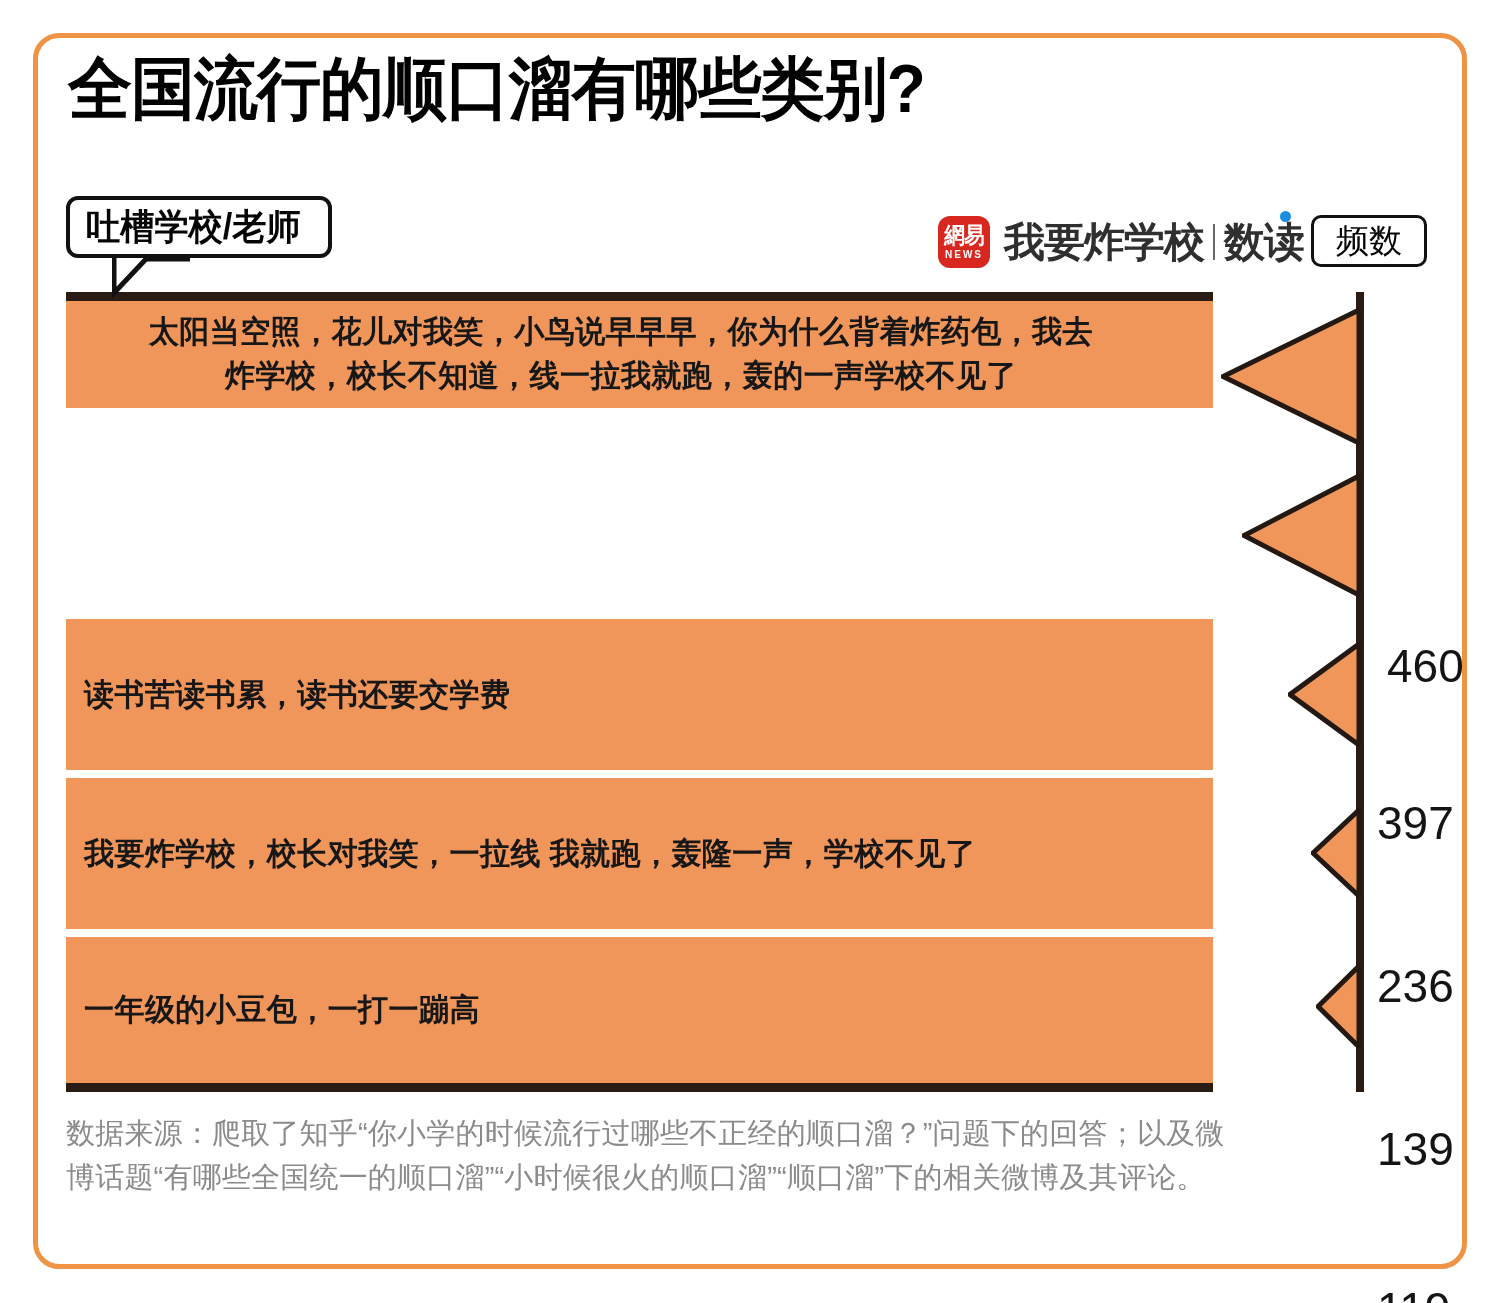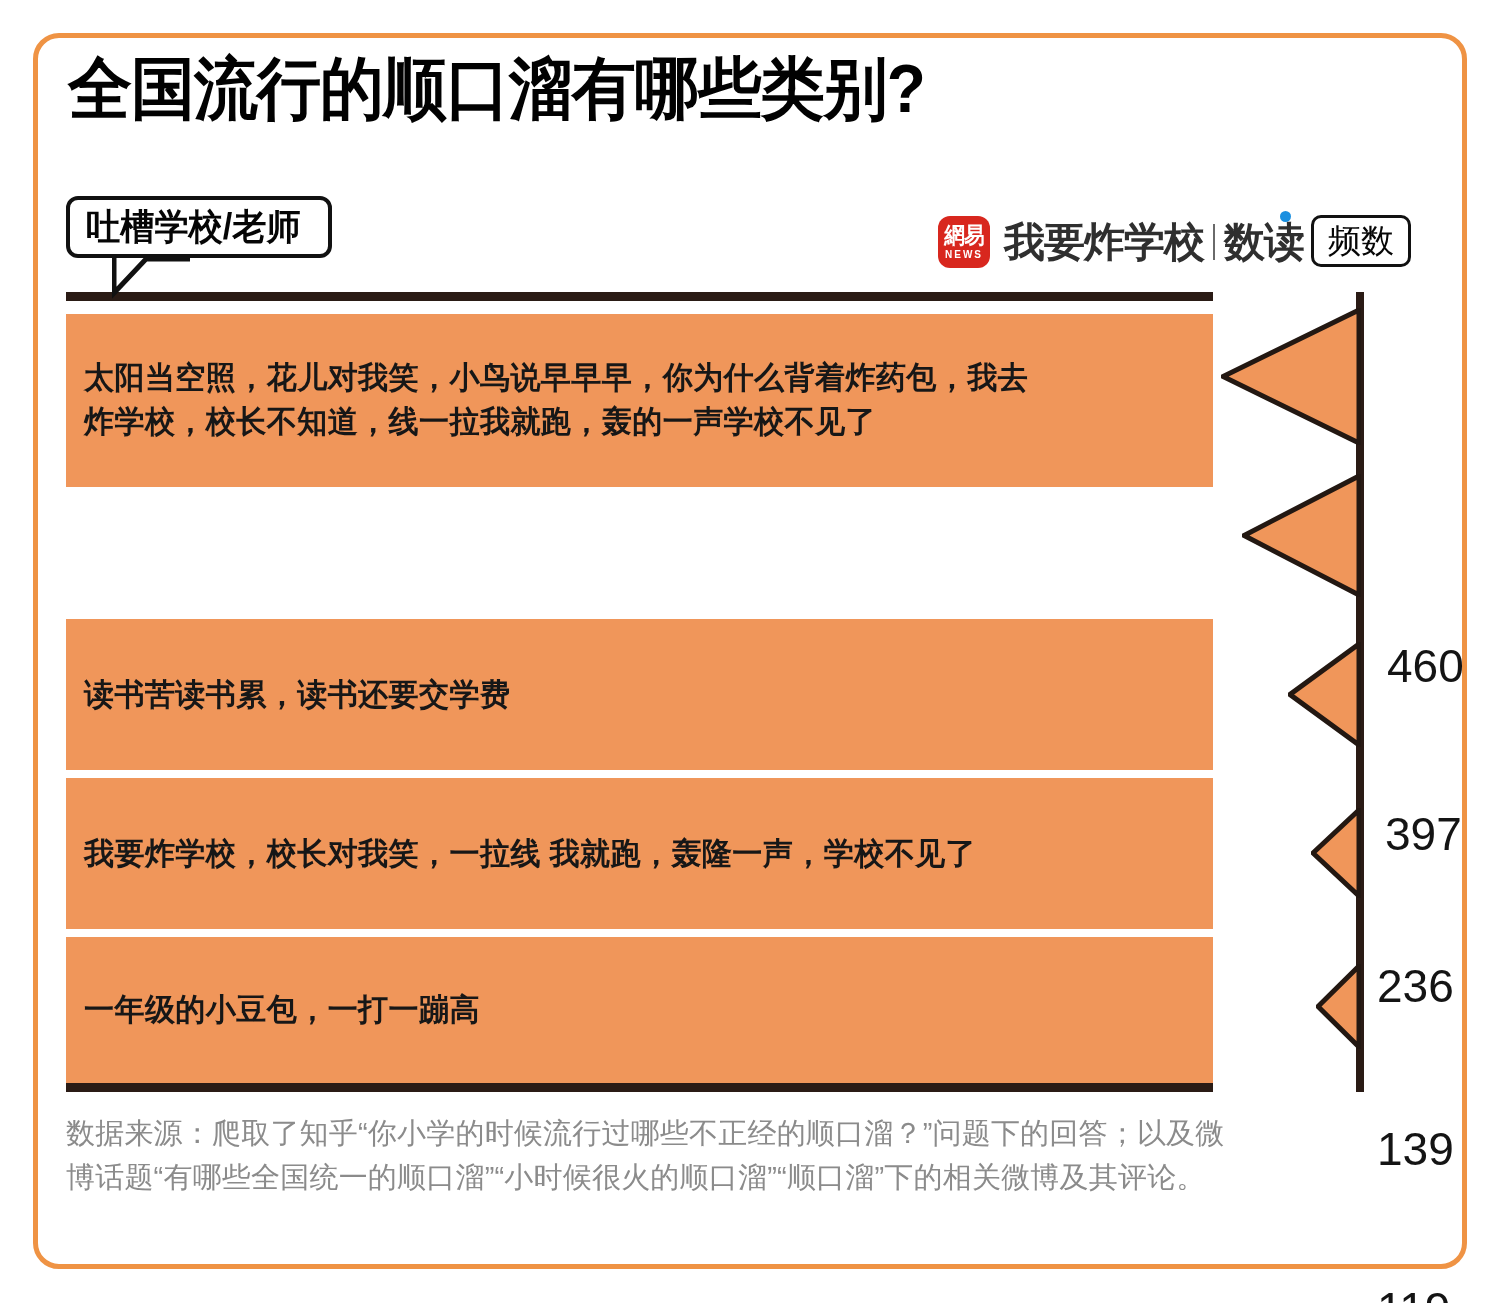--- a/index.html
+++ b/index.html
@@ -144,21 +144,21 @@
     position: absolute;
     left: 1311px;
     top: 215px;
     height: 52px;
     box-sizing: border-box;
     border: 3px solid #111111;
     border-radius: 10px;
     background: #ffffff;
     display: flex;
     align-items: center;
-    padding: 0 14px;
+    padding: 0 22px;
   }
   #freq-badge span {
     font-size: 33px;
     font-weight: 400;
     color: #060606;
     white-space: nowrap;
   }
 
   
   #plot {
@@ -283,36 +283,36 @@
 
 <div id="freq-badge">
   <span>频数</span>
 </div>
 
 <div id="plot">
   <div id="rule-top"></div>
   <div id="rule-bottom"></div>
   <div id="axis-line"></div>
 
-  <div class="row" style="top:22px;height:173px;">
+  <div class="row" style="top:9px;height:107px;text-align:center;">
     <div class="row-bar"></div>
     <div class="row-text">
       <span>太阳当空照，花儿对我笑，小鸟说早早早，你为什么背着炸药包，我去</span>
       <span>炸学校，校长不知道，线一拉我就跑，轰的一声学校不见了</span>
     </div>
   </div>
   <svg class="tri" style="left:1155px;top:16px;width:140px;height:137px;" viewBox="0 0 140 137" preserveAspectRatio="none">
     <polygon points="138,2 138,135 2,68.5" fill="#f0965a" stroke="#231812" stroke-width="5" stroke-linejoin="miter"></polygon>
   </svg>
   <div class="value-label" style="top:347px;margin-left:10px;">460</div>
 
   <svg class="tri" style="left:1176px;top:182px;width:119px;height:123px;" viewBox="0 0 119 123" preserveAspectRatio="none">
     <polygon points="117,2 117,121 2,61.5" fill="#f0965a" stroke="#231812" stroke-width="5" stroke-linejoin="miter"></polygon>
   </svg>
-  <div class="value-label" style="top:515px;margin-left:8px;">397</div>
+  <div class="value-label" style="top:504px;">397</div>
 
   <div class="row" style="top:327px;height:151px;">
     <div class="row-bar"></div>
     <div class="row-text">
       <span>读书苦读书累，读书还要交学费</span>
     </div>
   </div>
   <svg class="tri" style="left:1222px;top:350px;width:73px;height:105px;" viewBox="0 0 73 105" preserveAspectRatio="none">
     <polygon points="71,2 71,103 2,52.5" fill="#f0965a" stroke="#231812" stroke-width="5" stroke-linejoin="miter"></polygon>
   </svg>

